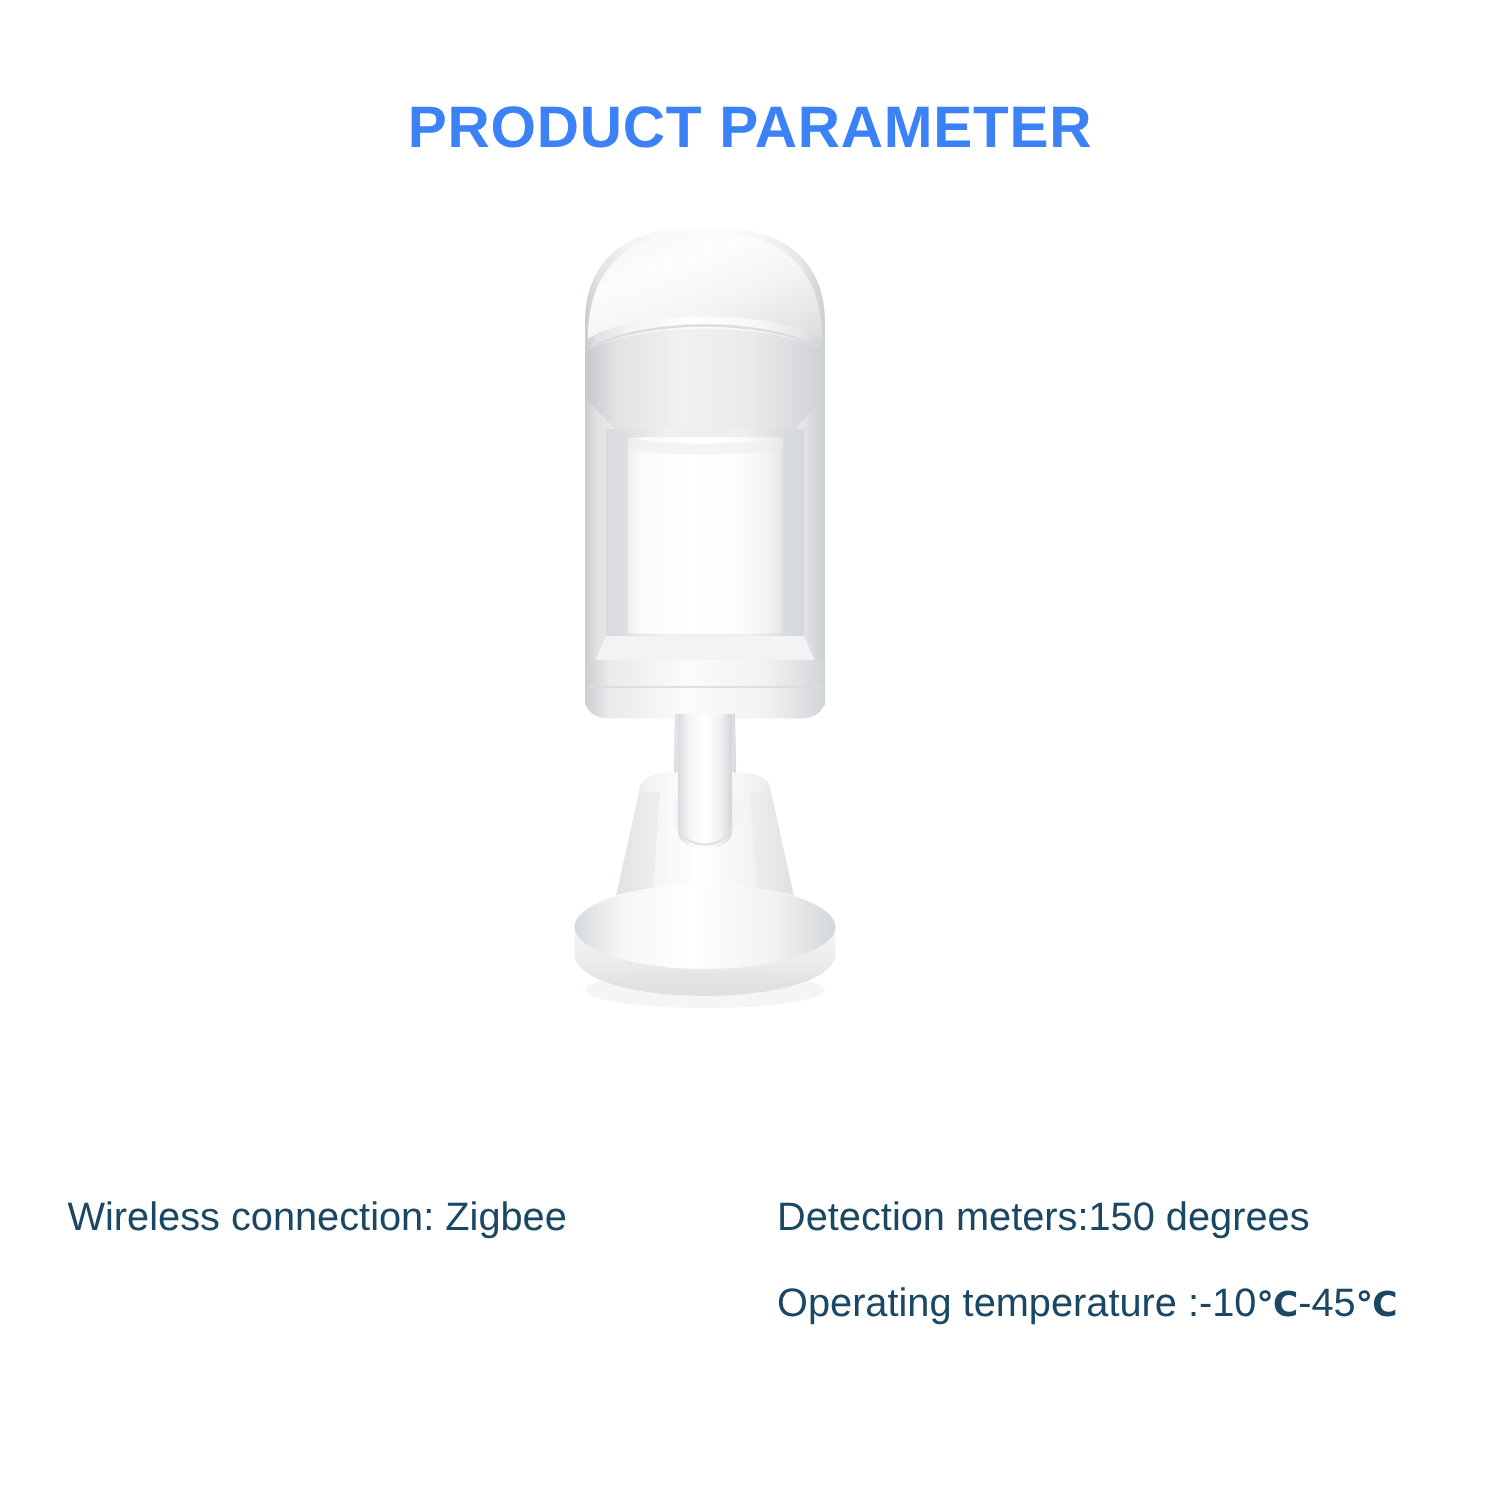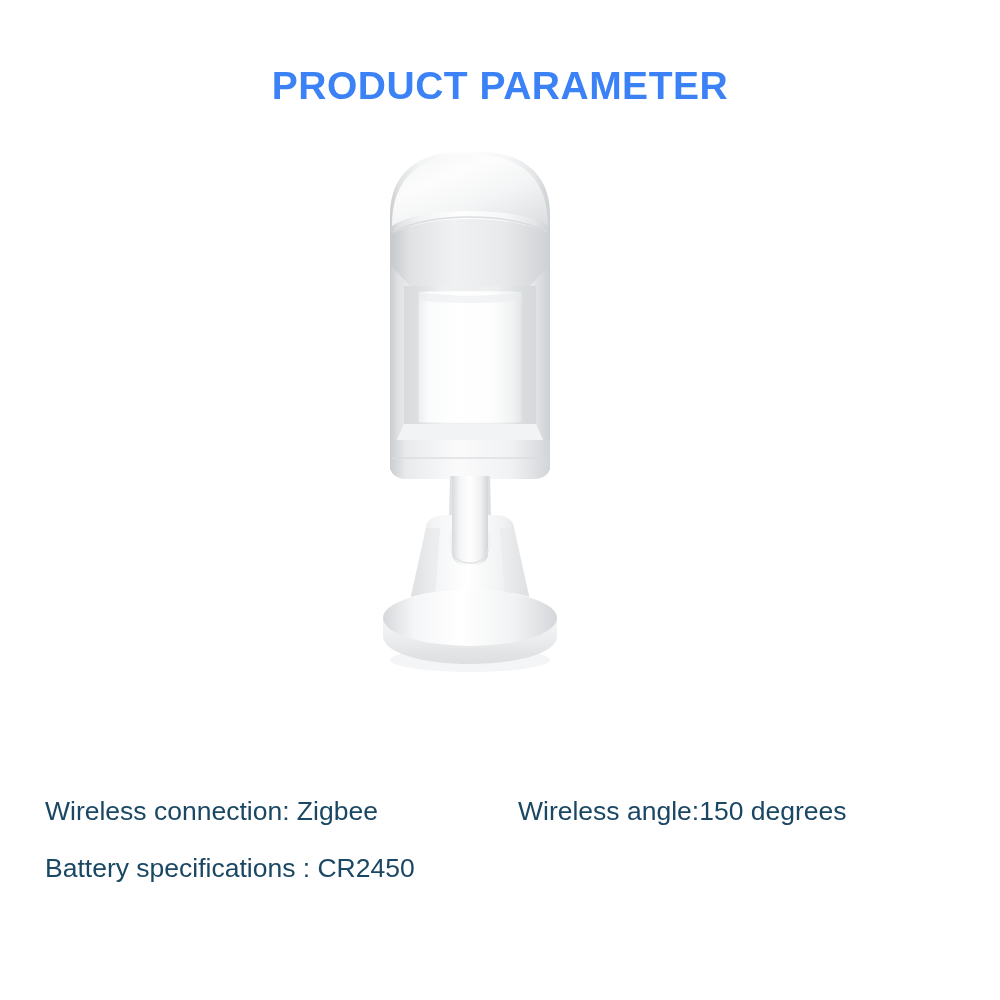--- a/index.html
+++ b/index.html
@@ -257,25 +257,25 @@
       <ellipse cx="140" cy="478" rx="87" ry="28" fill="url(#baseShade)"></ellipse>
 
       <ellipse cx="140" cy="520" rx="80" ry="12" fill="#e0e2e4" opacity="0.35"></ellipse>
     </svg>
   </div>
 
   <div id="spec-list">
 
     <div class="spec-row r0">
       <div class="spec-item col-left">Wireless connection: Zigbee</div>
-      <div class="spec-item col-right">Wireless angle:150 degrees</div>
+      <div class="spec-item col-right">Detection meters:150 degrees</div>
     </div>
 
     <div class="spec-row r1">
-      <div class="spec-item col-left">Battery specifications : CR2450</div>
+      <div class="spec-item col-right"><span>Operating temperature :-10</span><span class="celsius">℃</span><span>-45</span><span class="celsius">℃</span></div>
     </div>
 
     <div class="spec-row r2">
     </div>
 
   </div>
 
 </div>
 
 </body></html>

